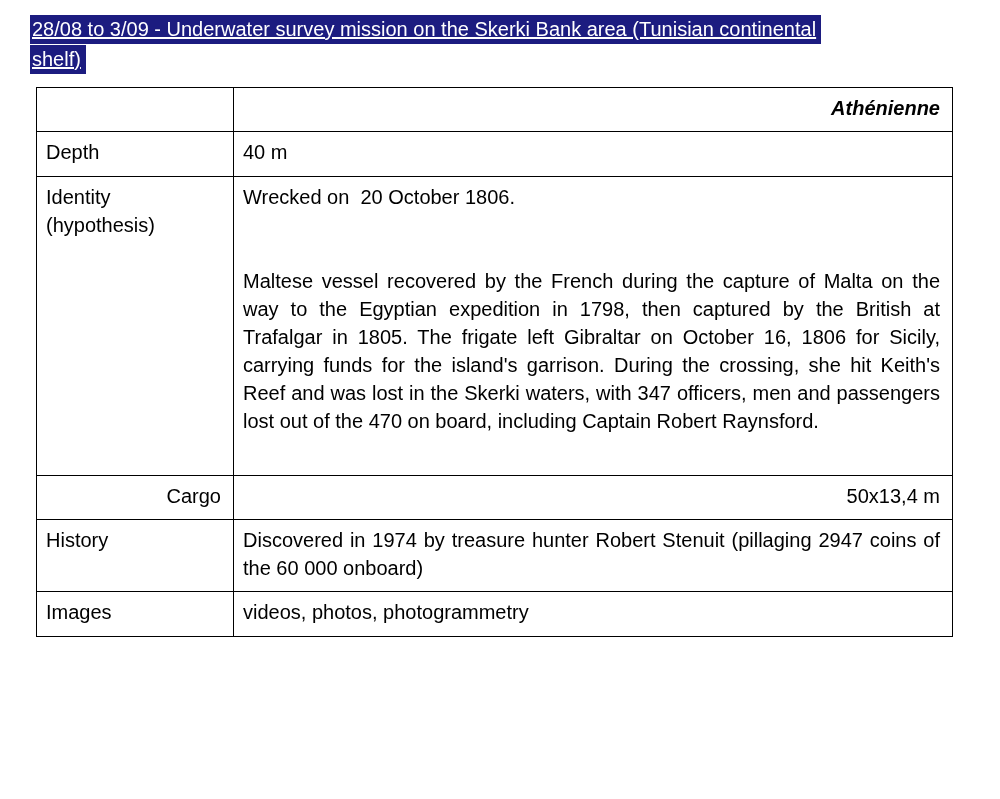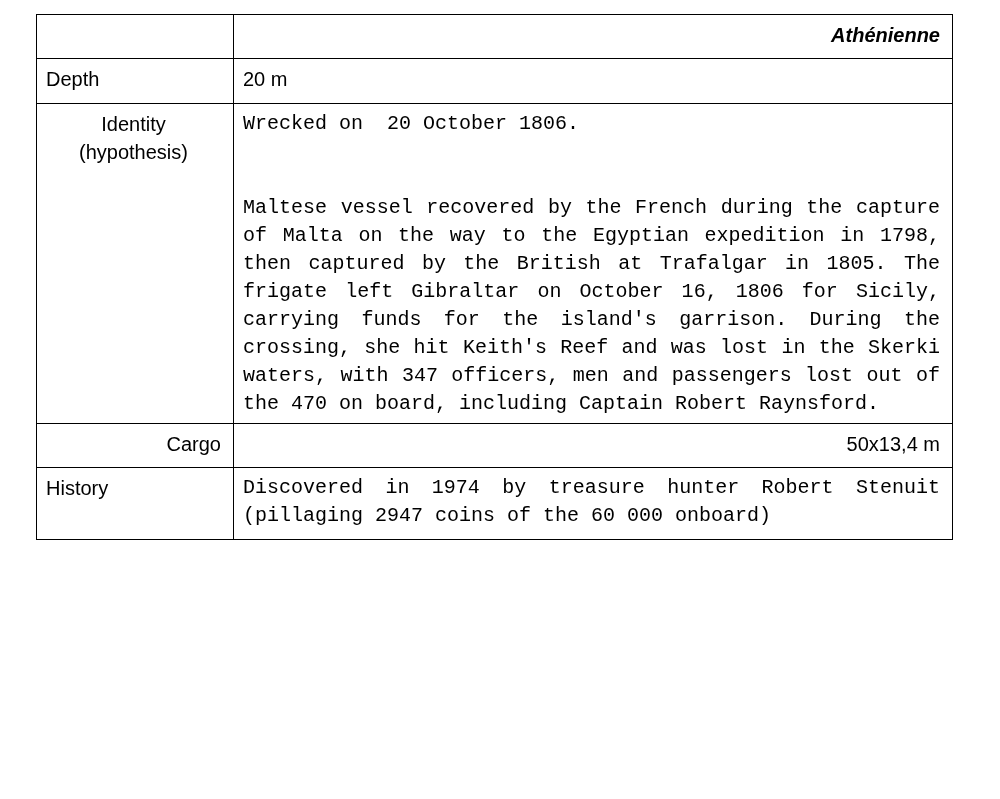--- a/index.html
+++ b/index.html
@@ -52,62 +52,61 @@
     line-height: 28px;
     overflow: hidden;
   }
   td.ship-name {
     font-weight: bold;
     font-style: italic;
   }
   td.v-bottom {
     vertical-align: bottom;
     padding-bottom: 11px;
-    text-align: center;
   }
   td.v-middle {
     vertical-align: middle;
   }
   td.justify {
     text-align: justify;
-    font-family: Liberation Mono, monospace;
   }
   td p { margin: 0; }
   p.para-first { margin-bottom: 56px; }
   sup.ordinal {
     font-size: 13px;
     line-height: 0;
     vertical-align: super;
   }
   tr.h44 { height: 44px; text-align: right; }
   tr.h45 { height: 45px; }
   tr.h72 { height: 72px; margin-left: 43px; }
   tr.h299 { height: 299px; }
 </style>
 </head>
 <body>
 
 <div class="page">
 
+  <h1 class="doc-title"><span class="hl"><span class="line">28/08 to 3/09 - Underwater survey mission on the Skerki Bank area (Tunisian continental</span><br><span class="line">shelf)</span></span></h1>
 
   <table class="wreck">
     <colgroup>
         <col class="c1">
         <col class="c2">
       </colgroup>
 
     <tbody>
         <tr class="h44">
       <td></td>
       <td class="ship-name">Athénienne</td>
     </tr>
 
     <tr class="h45">
       <td>Depth</td>
-      <td>20 m</td>
+      <td>40 m</td>
     </tr>
 
 
 
     <tr class="h299">
       <td class="v-bottom">Identity (hypothesis)</td>
       <td class="justify">
         <p class="para-first">Wrecked on&nbsp; 20 October 1806.</p>
         <p>Maltese vessel recovered by the French during the capture of Malta on the way to the Egyptian expedition in 1798, then captured by the British at Trafalgar in 1805. The frigate left Gibraltar on October 16, 1806 for Sicily, carrying funds for the island's garrison. During the crossing, she hit Keith's Reef and was lost in the Skerki waters, with 347 officers, men and passengers lost out of the 470 on board, including Captain Robert Raynsford.</p>
       </td>
@@ -117,16 +116,20 @@
       <td>Cargo</td>
       <td>50x13,4 m</td>
     </tr>
 
 
     <tr class="h72">
       <td class="v-middle">History</td>
       <td class="justify">Discovered in 1974 by treasure hunter Robert Stenuit (pillaging 2947 coins of the 60 000 onboard)</td>
     </tr>
 
+    <tr class="h45">
+      <td>Images</td>
+      <td>videos, photos, photogrammetry</td>
+    </tr>
 
   </tbody>
     </table>
 </div>
 
 </body></html>

